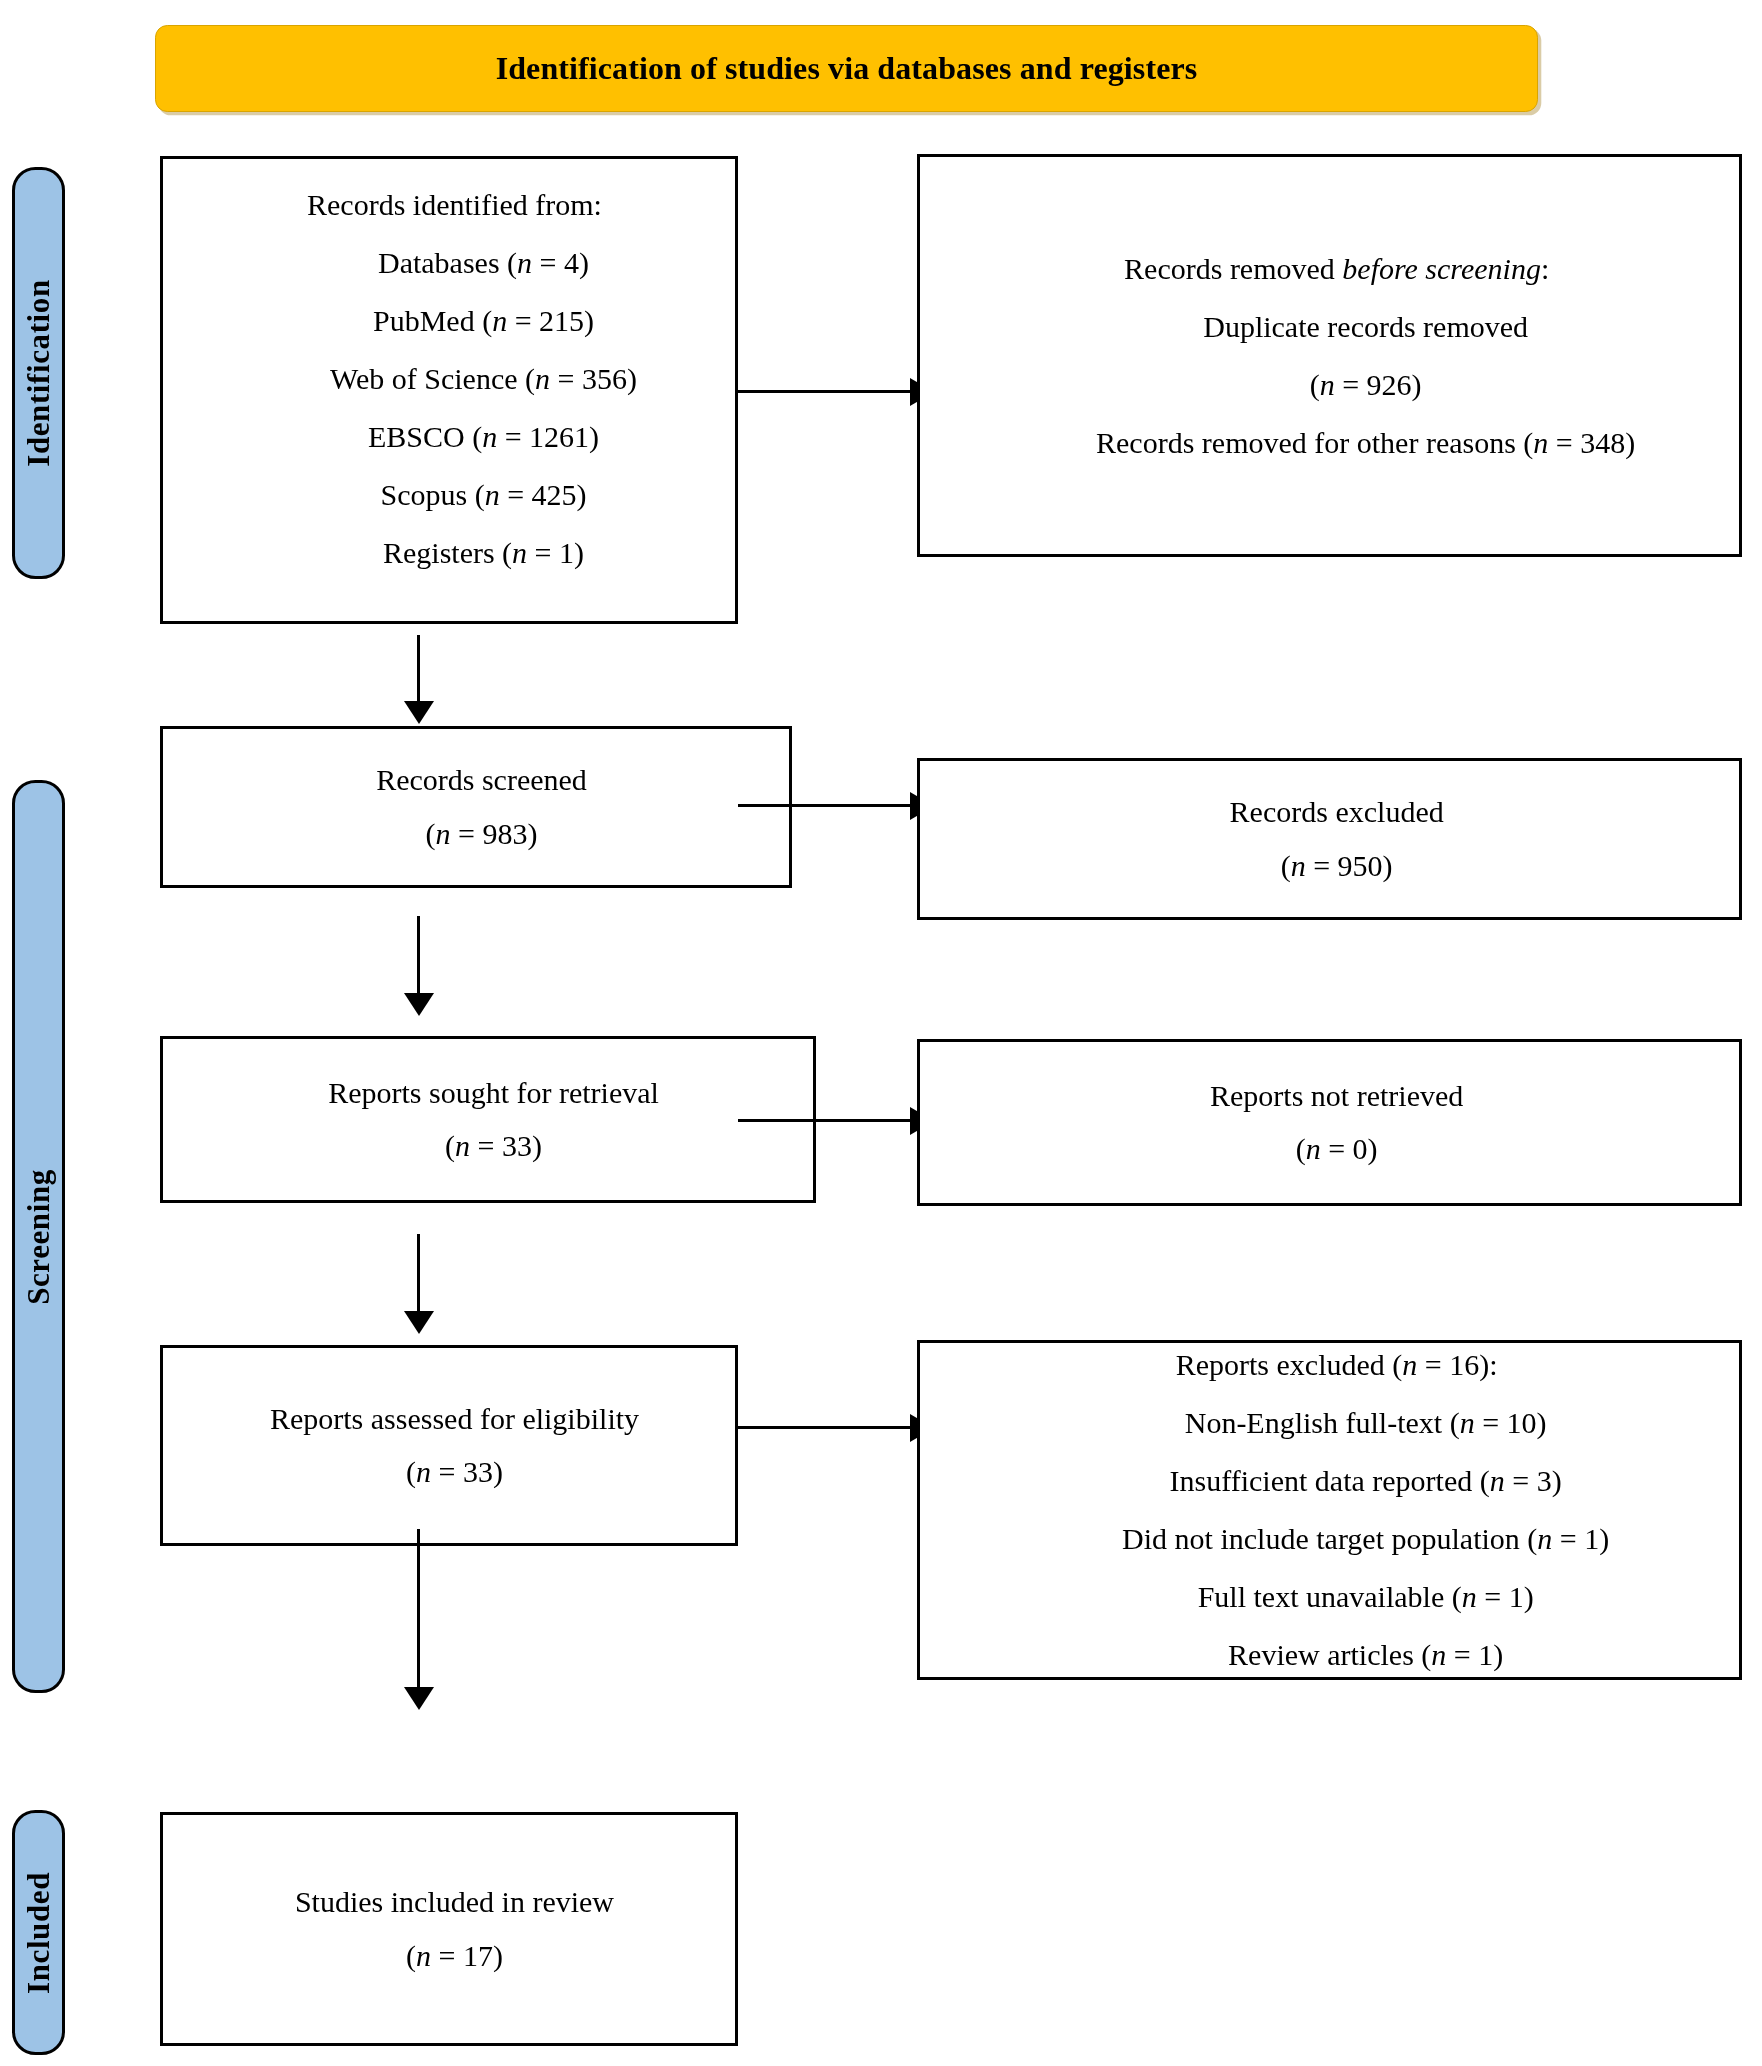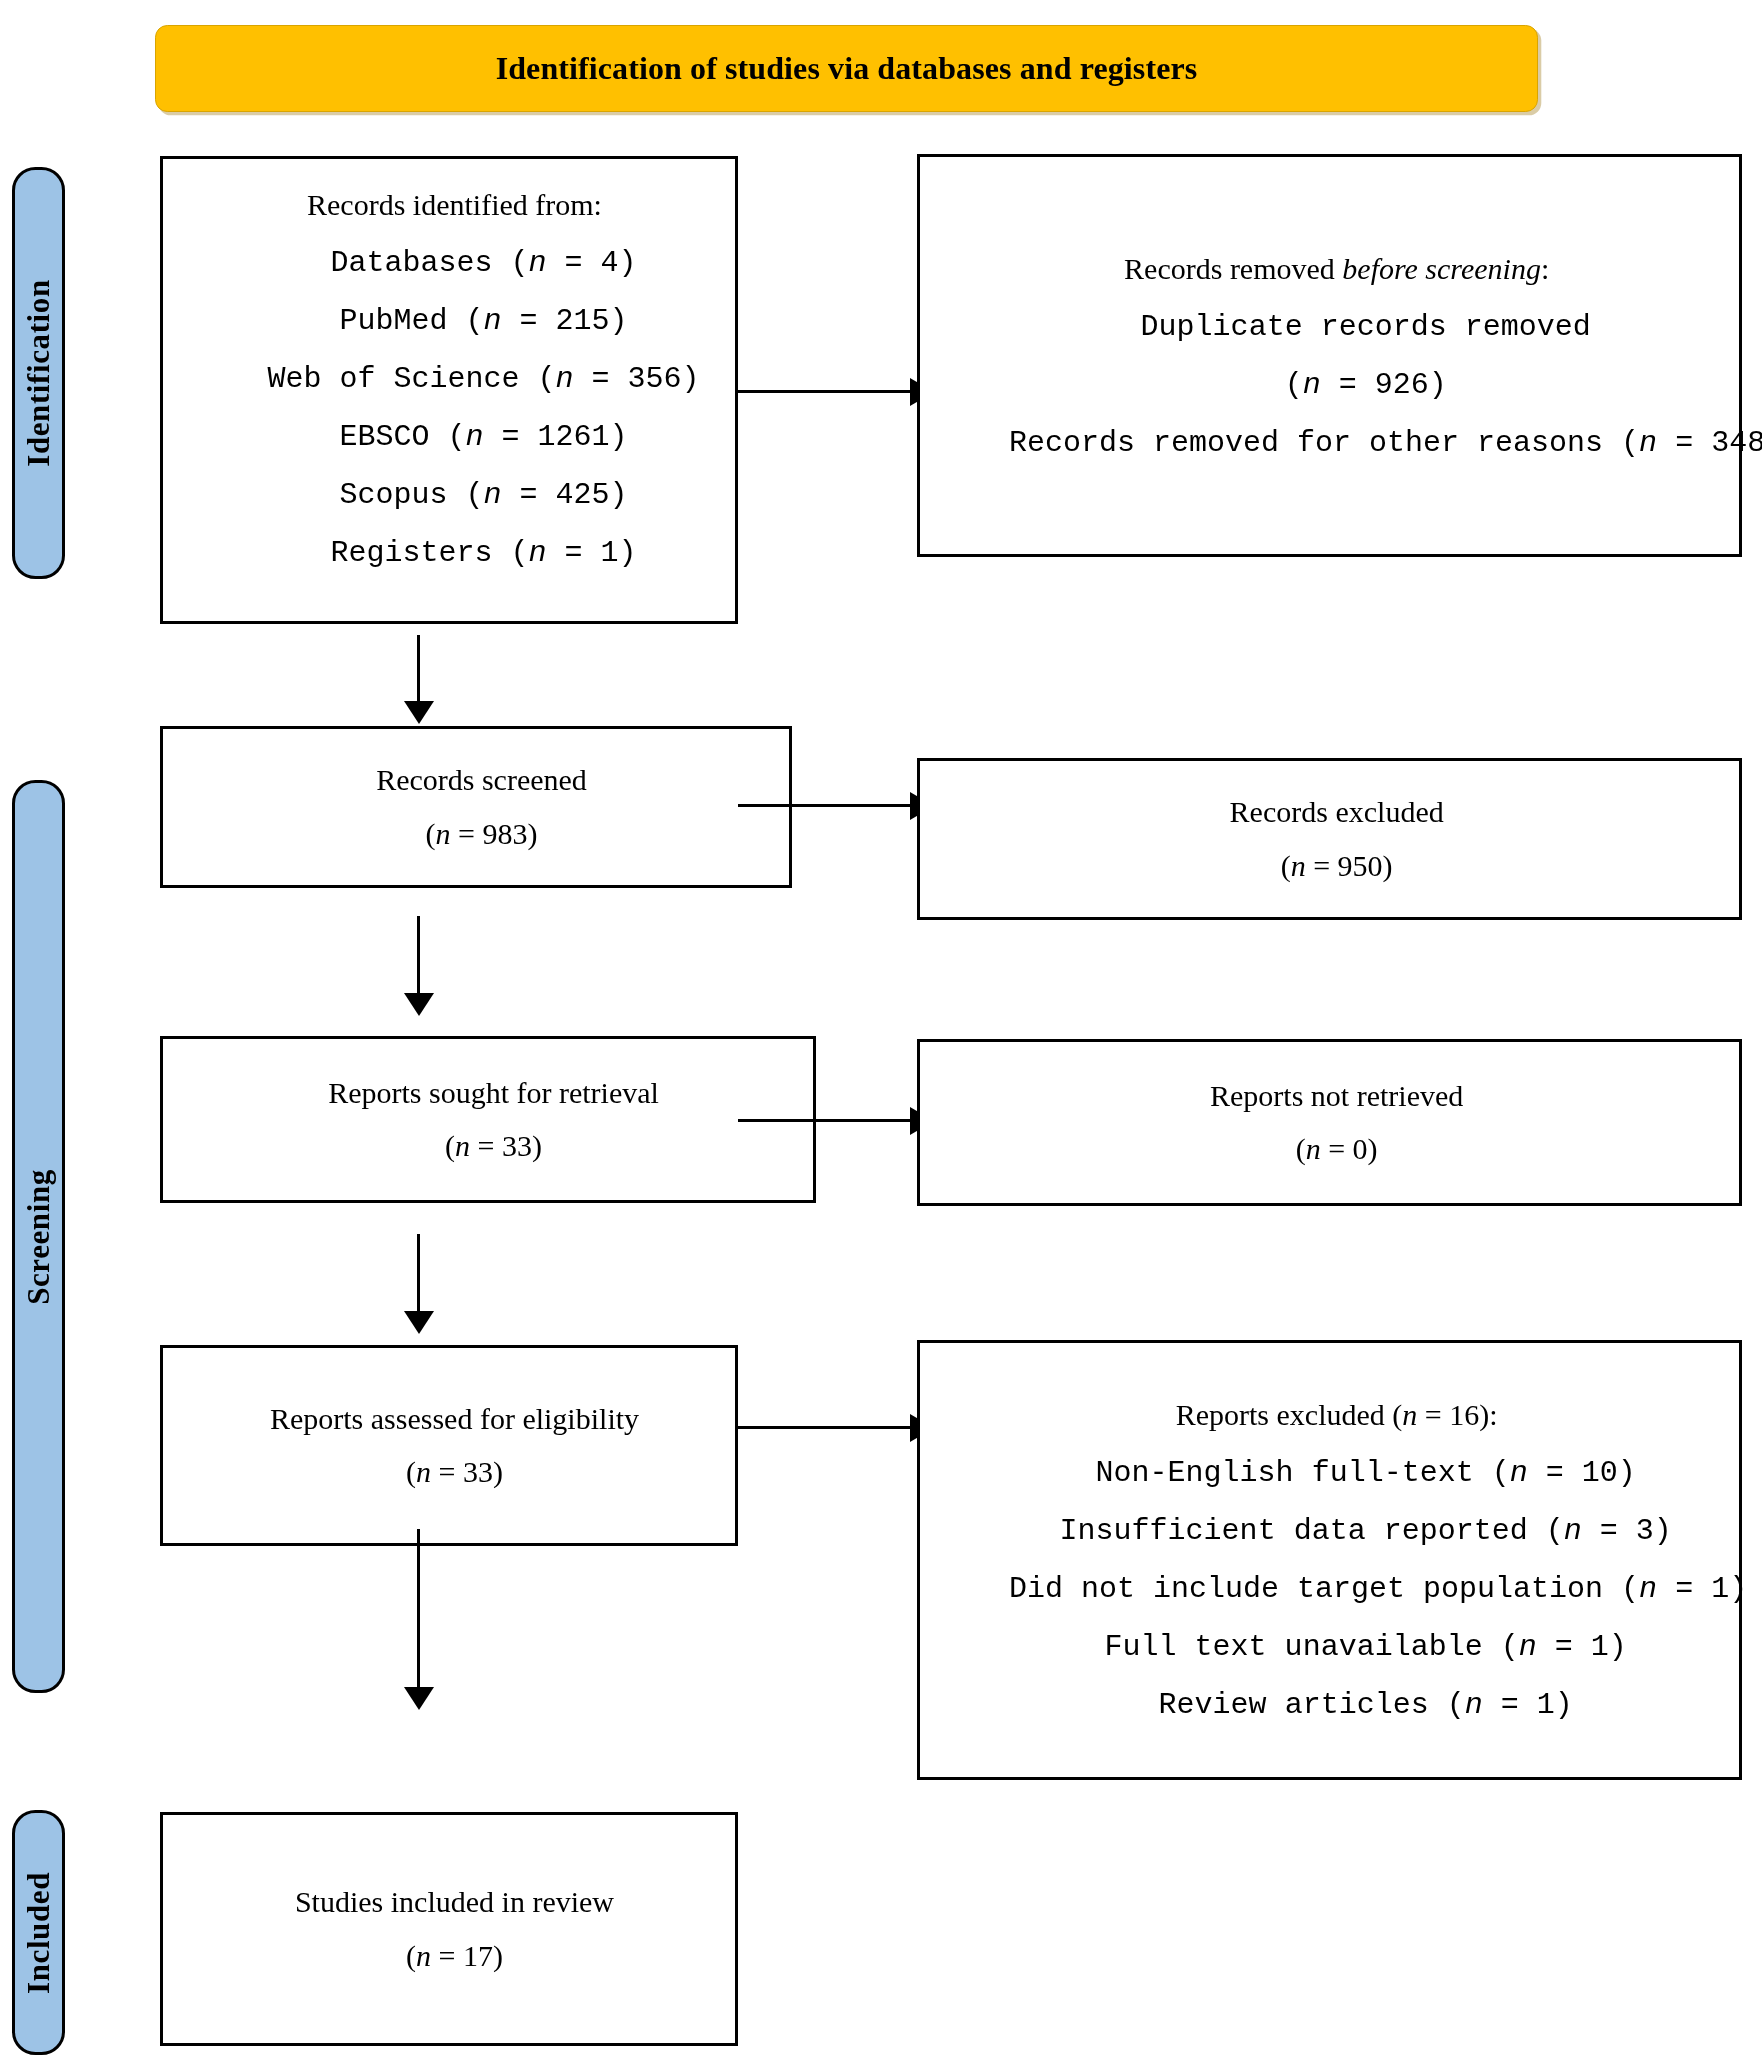--- a/index.html
+++ b/index.html
@@ -65,21 +65,21 @@
     left:33px; right:22px; top:0; bottom:0;
     display:flex; flex-direction:column; justify-content:center;text-align:center;
   }
   .line{
     font-size:30px;
     line-height:1.0;
     margin:0 0 0 0;
     white-space:nowrap;
   }
   .line + .line{ margin-top:28px; }
-  .line.indent{ padding-left:58px;font-family:Liberation Mono, monospace; }
+  .line.indent{ padding-left:58px; }
   .line.tight + .line.tight{ margin-top:23.4px; }
   em{ font-style:italic; }
   i.n{ font-style:italic; }
 
   
   .v-arrow{
     position:absolute;
     width:0;
     border-left:3.9px solid #000;
   }
@@ -193,21 +193,21 @@
 
   <div class="box" style="left:160px; top:1345px; width:578px; height:201px;">
     <div class="box-inner">
       <div class="line tight">Reports assessed for eligibility</div>
       <div class="line tight">(<i class="n">n</i> = 33)</div>
     </div>
   </div>
 
   <div class="h-arrow" style="left:738px; top:1426px; width:173px;"></div>
 
-  <div class="box" style="left:917px; top:1340px; width:825px; height:440px;">
+  <div class="box" style="left:917px; top:1340px; width:825px; height:340px;">
     <div class="box-inner" style="left:31px;right:16.7px;">
       <div class="line">Reports excluded (<i class="n">n</i> = 16):</div>
       <div class="line indent">Non-English full-text (<i class="n">n</i> = 10)</div>
       <div class="line indent">Insufficient data reported (<i class="n">n</i> = 3)</div>
       <div class="line indent">Did not include target population (<i class="n">n</i> = 1)</div>
       <div class="line indent">Full text unavailable (<i class="n">n</i> = 1)</div>
       <div class="line indent">Review articles (<i class="n">n</i> = 1)</div>
     </div>
   </div>
 

